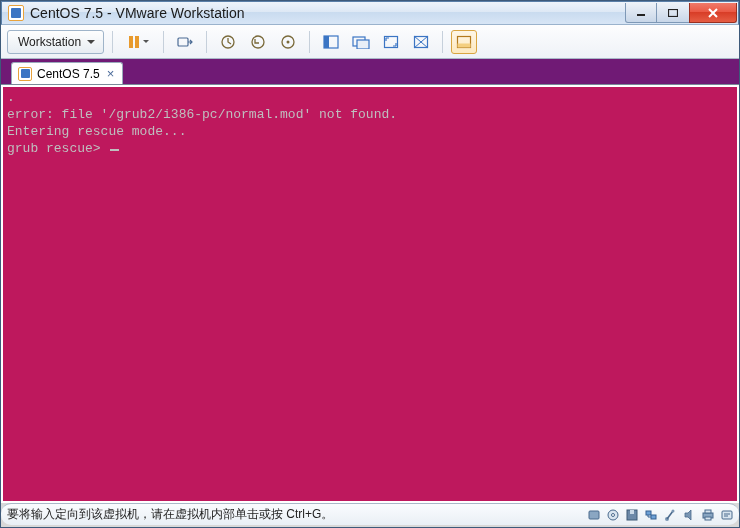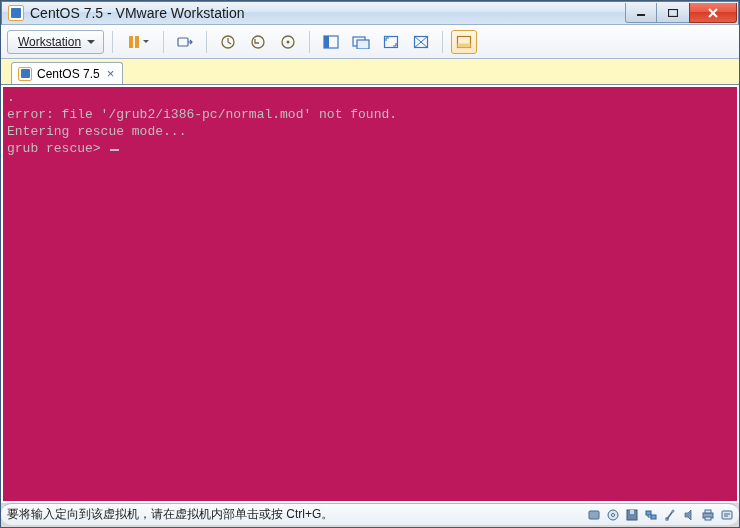--- a/index.html
+++ b/index.html
@@ -82,21 +82,20 @@
     height: 24px;
     padding: 0 8px 0 10px;
     background: linear-gradient(to bottom,#fefefe,#e7edf3);
     border: 1px solid #9fb4c9;
     border-radius: 3px;
     display: flex;
     align-items: center;
     gap: 6px;
     color: #222;
     font-size: 12px;
-    text-decoration: underline;
   }
   .ws-dropdown .caret {
     width: 0; height: 0;
     border-left: 4px solid transparent;
     border-right: 4px solid transparent;
     border-top: 4px solid #444;
   }
   .t-sep {
     width: 1px; height: 22px;
     background: #c6d0db;
@@ -112,21 +111,21 @@
   .t-btn.group-split .mini-caret {
     width:0;height:0;border-left:3px solid transparent;border-right:3px solid transparent;border-top:3px solid #555;margin-left:3px;
   }
   .t-btn.active {
     background: linear-gradient(to bottom,#fef6e7,#fde9bf);
     border: 1px solid #d9a542;
   }
   
   .tabstrip {
     height: 26px;
-    background: #fef9c3;
+    background: #701a75;
     border-bottom: 1px solid #7a8a99;
     display: flex;
     align-items: flex-end;
     padding-left: 10px;
     padding-top: 4px;
   }
   .tab {
     height: 22px;
     background: #fff;
     border: 1px solid #9aabbb;

